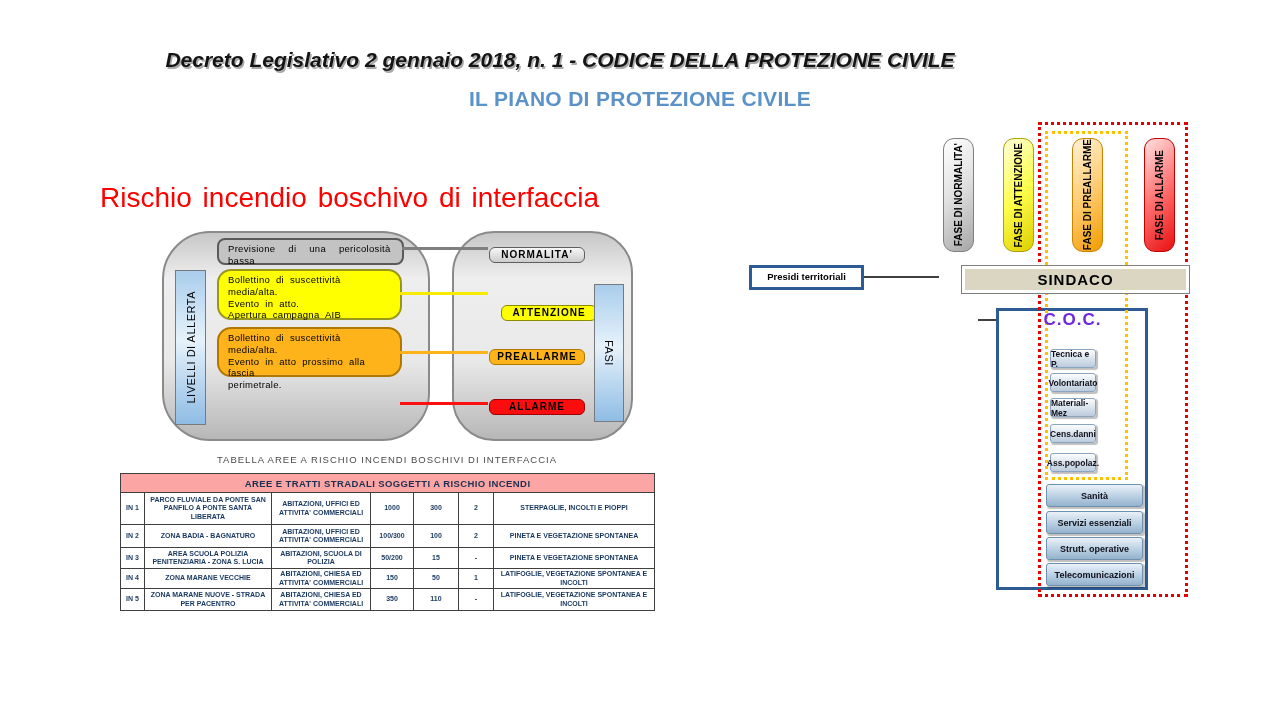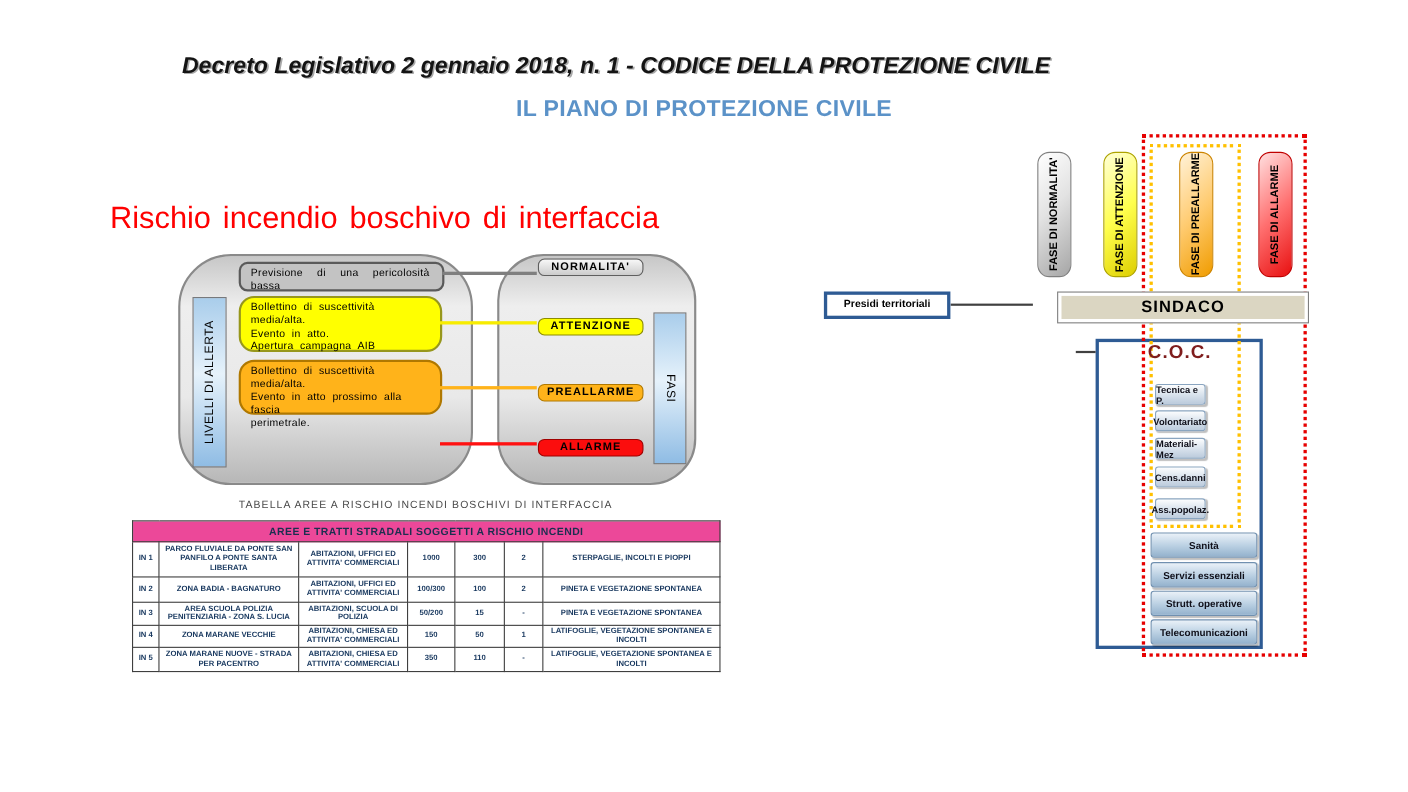--- a/index.html
+++ b/index.html
@@ -30,38 +30,38 @@
   .level-box { position:absolute; left:53px; width:185px; border-radius:14px; font-size:9.5px;
                line-height:1.24; padding:3px 9px; color:#000; word-spacing:3px; letter-spacing:0.3px; }
   .level-previsione { top:5px;  height:27px; width:187px; background:#c3c3c3; border:2px solid #5a5a5a;
                       border-radius:8px; word-spacing:10px; }
   .level-attenzione { top:36px;  height:51px; background:#ffff00; border:2px solid #97971c; }
   .level-preallarme { top:94px;  height:50px; background:#ffb31a; border:2px solid #b07800; }
   .level-allarme    { top:151px; height:42px; background:#fb0d0d; border:2px solid #a00000; }
 
   .phase-box { position:absolute; left:35px; width:96px; height:16px; border-radius:6px; text-align:center;
                font-weight:bold; font-size:10px; line-height:13px; letter-spacing:1px; color:#000; }
-  .phase-normalita  { top:2px;  background:linear-gradient(180deg,#f7f7f7,#cccccc); border:1.5px solid #5f5f5f; }
-  .phase-attenzione { top:56px;  background:#ffff00; border:1.5px solid #8c8c00; }
+  .phase-normalita  { top:14px;  background:linear-gradient(180deg,#f7f7f7,#cccccc); border:1.5px solid #5f5f5f; }
+  .phase-attenzione { top:72px;  background:#ffff00; border:1.5px solid #8c8c00;margin-left:12px; }
   .phase-preallarme { top:116px; background:#ffb31a; border:1.5px solid #b07800; }
   .phase-allarme    { top:166px; background:#fb0d0d; border:1.5px solid #a00000; }
 
   .conn { position:absolute; height:3px; }
   .conn-gray   { left:402px; top:247px; width:86px; background:#7f7f7f; }
   .conn-yellow { left:400px; top:292px; width:88px; background:#f7ec00; }
   .conn-orange { left:400px; top:351px; width:88px; background:#ffb31a; }
   .conn-red    { left:400px; top:402px; width:88px; background:#ff1111; }
 
   
   .table-caption { left:120px; top:454px; width:534px; text-align:center; font-size:9.5px; color:#4a4a4a;
                    letter-spacing:1px; }
   .risk-table { position:absolute; left:120px; top:473px; width:534px; border-collapse:collapse;
                 table-layout:fixed; }
   .risk-table td { border:1px solid #3f3f3f; text-align:center; vertical-align:middle; padding:0 2px; }
-  .risk-table .band td { background:#ec4899; font-weight:bold; font-size:9.5px; color:#1c2f50;
+  .risk-table .band td { background:#fca5a5; font-weight:bold; font-size:9.5px; color:#1c2f50;
                          letter-spacing:0.4px; }
   .risk-table .cols td { font-style:italic; font-weight:bold; font-size:7.5px; color:#333; }
   .risk-table .data td { font-weight:bold; font-size:7px; color:#17375e; line-height:1.18; }
 
   
   .coc-box { left:996px; top:308px; width:152px; height:282px; background:#fff; border:3px solid #2e5b94; z-index:1; }
   .dotted-red    { left:1038px; top:122px; width:150px; height:475px; border:3px dotted #e60000; z-index:2; }
   .dotted-orange { left:1045px; top:131px; width:83px;  height:349px; border:3px dotted #ffc000; z-index:2; }
 
   .vpill { position:absolute; top:138px; width:31px; height:114px; border-radius:11px; z-index:3;
@@ -77,21 +77,21 @@
   .sindaco-inner { position:absolute; inset:3px; background:#dbd6c2; display:flex; align-items:center;
                    justify-content:center; font-weight:bold; font-size:15px; letter-spacing:1px; color:#000; }
 
   .blue-box { position:absolute; background:#fff; border:3px solid #2e5b94; z-index:3; display:flex;
               align-items:center; justify-content:center; text-align:center; font-weight:bold;
               font-size:9.5px; color:#000; line-height:1.3; }
   .presidi    { left:749px; top:265px; width:115px; height:25px; }
   .segreteria { left:861px; top:309px; width:117px; height:34px; }
 
   .coc-label { left:1020px; top:310px; width:105px; text-align:center; font-weight:bold; font-size:17px;
-               letter-spacing:1px; color:#7f1d1d; z-index:3; }
+               letter-spacing:1px; color:#6d28d9; z-index:3; }
 
   .fn-btn { position:absolute; left:1050px; width:46px; height:19px; z-index:3; border:1px solid #8aa5c0;
             border-radius:3px; background:linear-gradient(180deg,#fcfdfe,#dde6ef 45%,#bccbdc);
             display:flex; align-items:center; justify-content:center; font-weight:bold; font-size:8.5px;
             color:#10101a; box-shadow:1.5px 1.5px 1px rgba(0,0,0,0.25); }
   .svc-btn { position:absolute; left:1046px; width:97px; height:23px; z-index:3; border:1px solid #7090b0;
              border-radius:3px; background:linear-gradient(180deg,#eaf1f8,#bdd2e4 50%,#94b2cd);
              display:flex; align-items:center; justify-content:center; font-weight:bold; font-size:9px;
              color:#10101a; box-shadow:1.5px 1.5px 1px rgba(0,0,0,0.25); }
 

